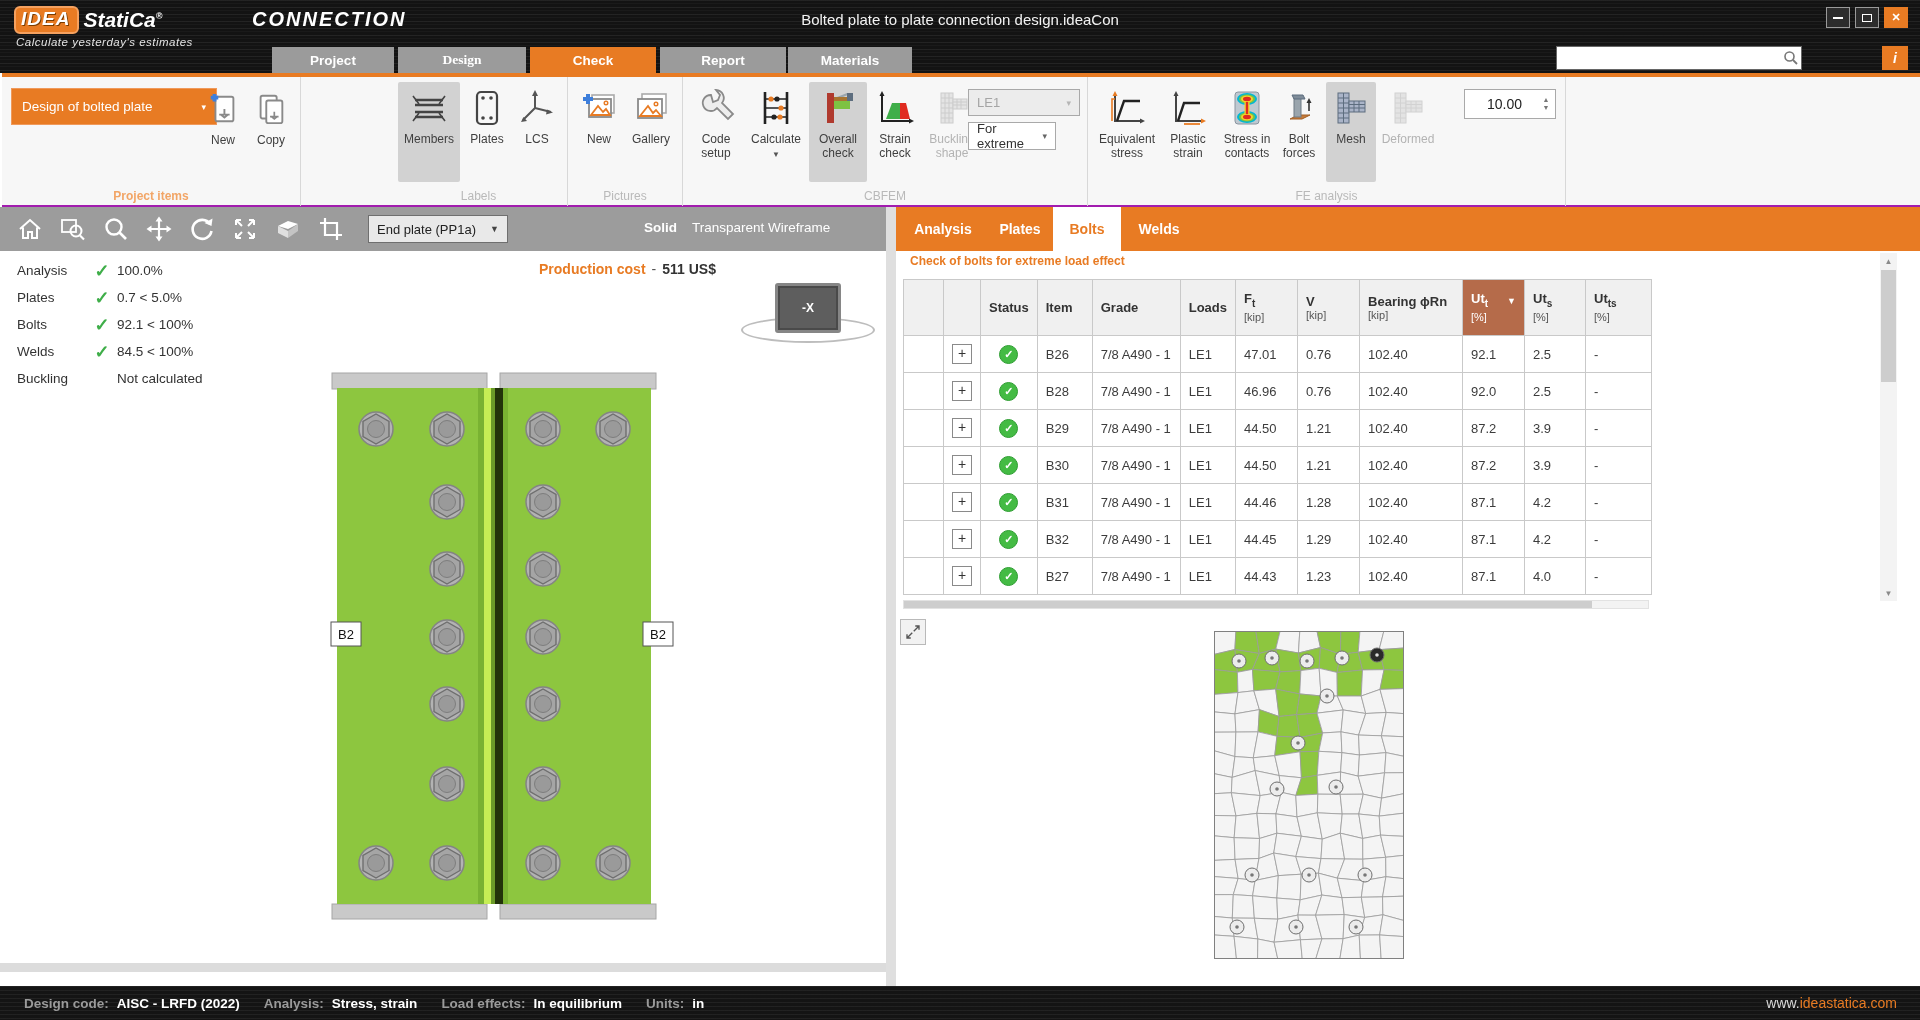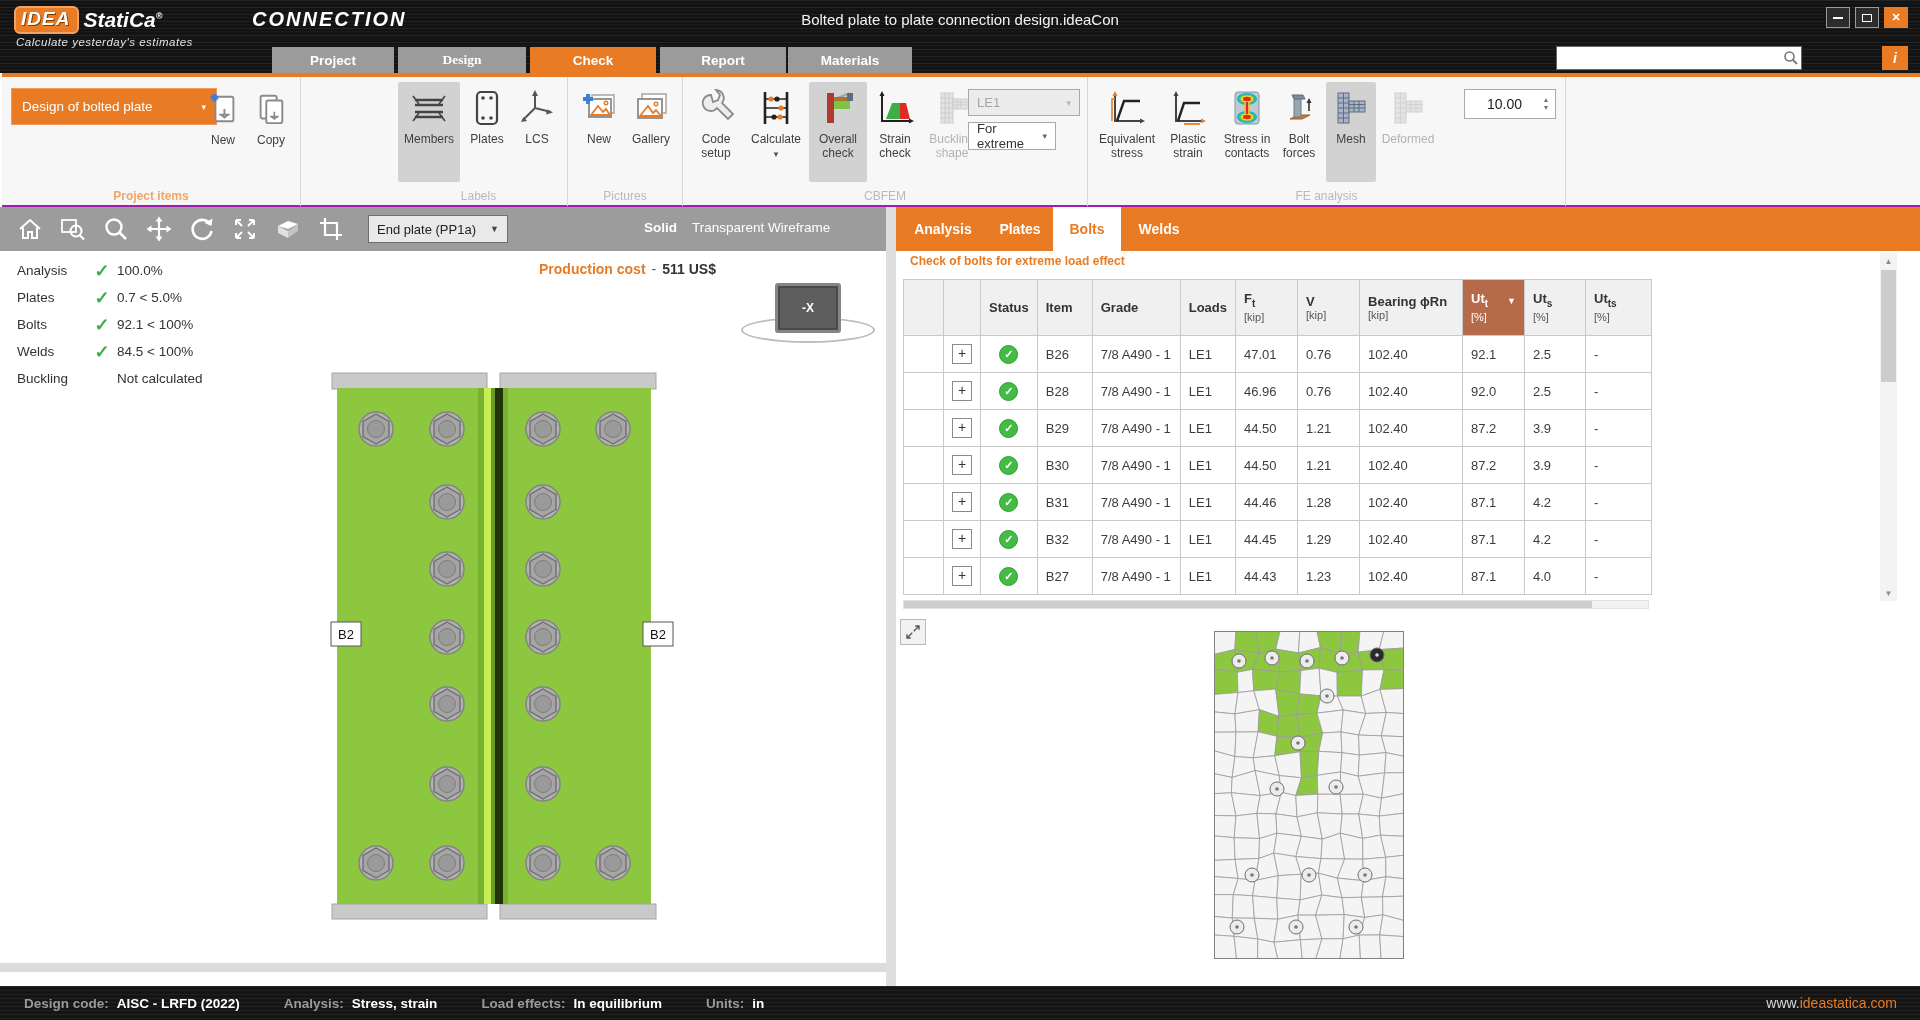--- a/index.html
+++ b/index.html
@@ -132,21 +132,21 @@
   #vscroll { position:absolute; left:984px; top:46px; width:17px; height:348px; background:#f3f3f3; }
   #vscroll .arr { position:absolute; left:0; width:17px; height:16px; color:#8a8a8a; font-size:8px;
     display:flex; align-items:center; justify-content:center; background:#f3f3f3; cursor:pointer;}
   #vscroll .arr.down { bottom:0; }
   #vscroll .vthumb { position:absolute; left:1px; top:17px; width:15px; height:112px; background:#cdcdcd; }
 
   
   #statusbar { position:absolute; left:0; top:986px; width:1920px; height:34px; background:#141414;
     background-image:repeating-linear-gradient(180deg, rgba(255,255,255,.06) 0 1px, rgba(0,0,0,0) 1px 4px);
     display:flex; align-items:center; }
-  #status-items { display:flex; gap:44px; padding-left:24px; font-size:13.5px; }
+  #status-items { display:flex; gap:24px; padding-left:24px; font-size:13.5px; }
   .status-pair { display:flex; gap:8px; }
   .status-label { color:#9a9a9a; font-weight:bold; }
   .status-value { color:#fff; font-weight:bold; }
   #website { margin-left:auto; padding-right:23px; font-size:14px; cursor:pointer;text-align:right; }
   #website .w-pre { color:#d8d8d8; }
   #website .w-dom { color:#e87b23; }
 
   svg { display:block; }
 </style>
 </head>

